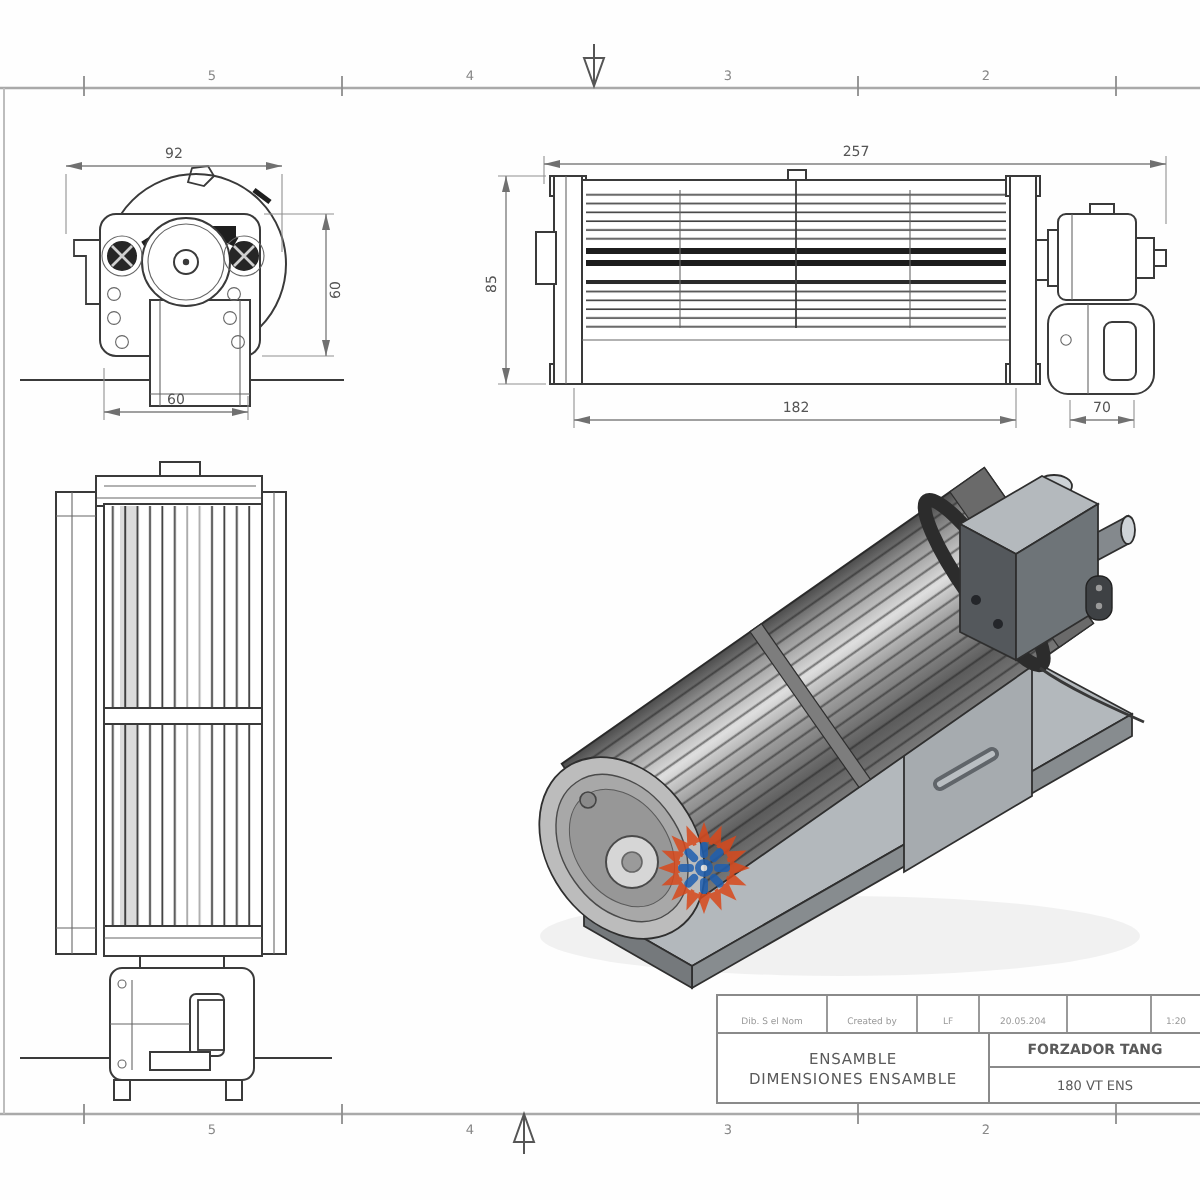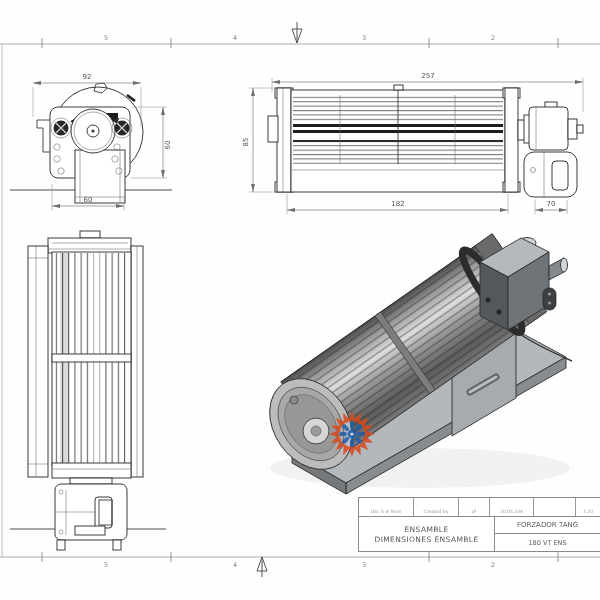--- a/index.html
+++ b/index.html
@@ -20,21 +20,21 @@
       color:#666;}
   #tb-top{display:flex;height:19px;border-bottom:1px solid #8a8a8a;box-sizing:border-box;}
   #tb-top .c{border-right:1px solid #9a9a9a;font-size:4.5px;color:#999;
       display:flex;align-items:flex-end;justify-content:center;padding-bottom:2px;box-sizing:border-box;}
   #tb-main{display:flex;height:35px;}
   #tb-title{width:136px;border-right:1px solid #8a8a8a;box-sizing:border-box;
       display:flex;flex-direction:column;align-items:center;justify-content:center;gap:1px;}
   #tb-title div{font-size:7.5px;color:#5a5a5a;letter-spacing:.4px;white-space:nowrap;}
   #tb-right{flex:1;display:flex;flex-direction:column;min-width:0;}
   #tb-proj{height:17px;border-bottom:1px solid #8a8a8a;box-sizing:border-box;display:flex;
-      align-items:center;justify-content:center;font-size:7px;color:#5a5a5a;white-space:nowrap;overflow:hidden;}
+      align-items:center;justify-content:center;font-size:7px;color:#5a5a5a;white-space:nowrap;overflow:hidden;font-weight:bold;}
   #tb-code{height:17px;display:flex;align-items:center;justify-content:center;font-size:6.5px;color:#5a5a5a;}
 </style>
 </head>
 <body>
 
 <div id="sheet">
 
 <svg width="600" height="600" viewBox="0 0 600 600">
   <defs>
     <marker id="ae" markerWidth="10" markerHeight="6" refX="8" refY="2" orient="auto" markerUnits="userSpaceOnUse">

